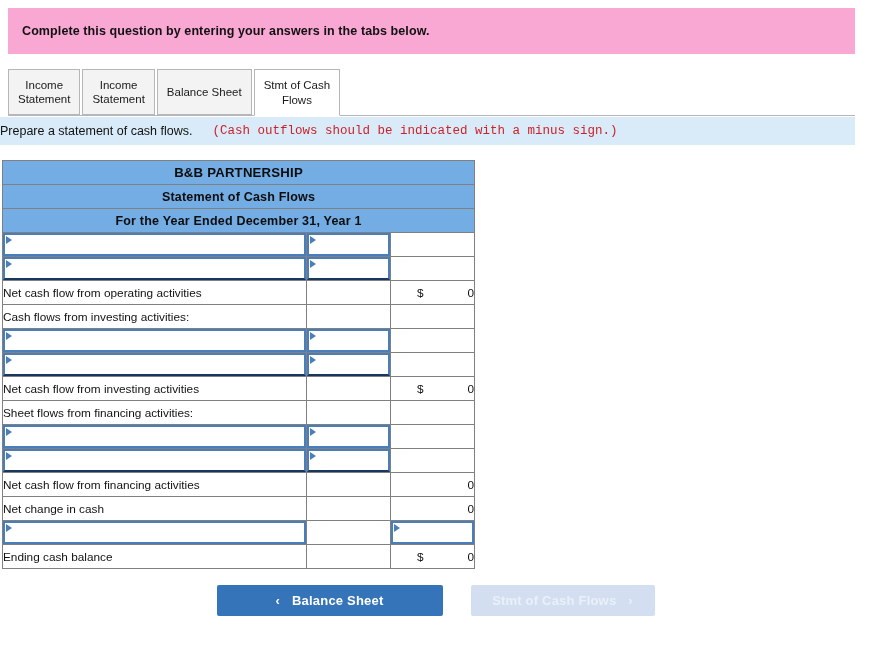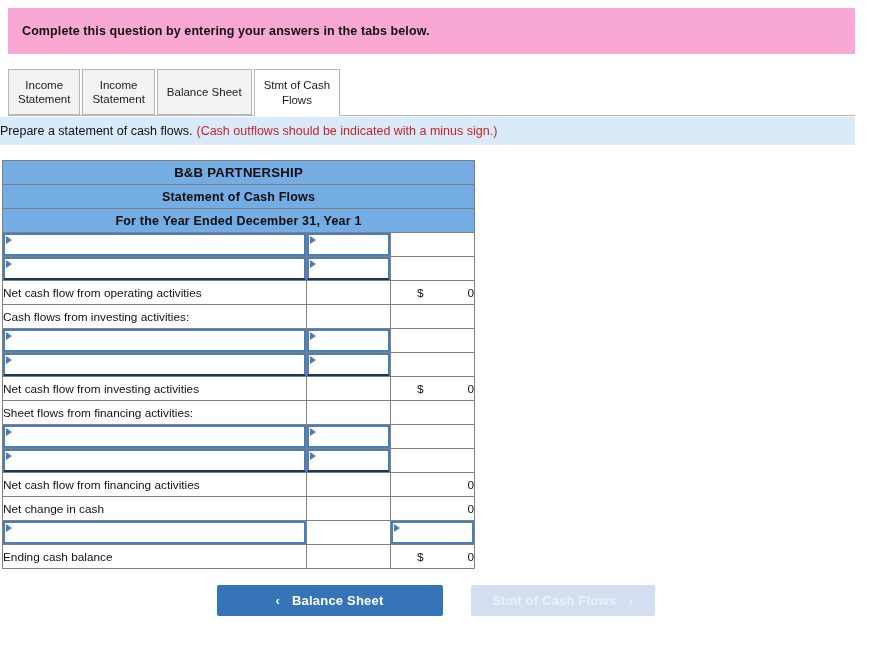--- a/index.html
+++ b/index.html
@@ -80,21 +80,21 @@
     top: 117px;
     width: 855px;
     height: 28px;
     background: #d9ebf8;
     display: flex;
     align-items: center;
     box-sizing: border-box;
     font-size: 12.5px;
   }
   .instr-main { color: #111111; }
-  .instr-note { color: #cc2128; margin-left: 4px; }
+  .instr-note { color: #cc2128; margin-left: 20px; font-family: Liberation Mono, monospace; }
 
   
   table.stmt {
     position: absolute;
     left: 2px;
     top: 160px;
     width: 472px;
     border-collapse: collapse;
     table-layout: fixed;
     font-size: 11.8px;

